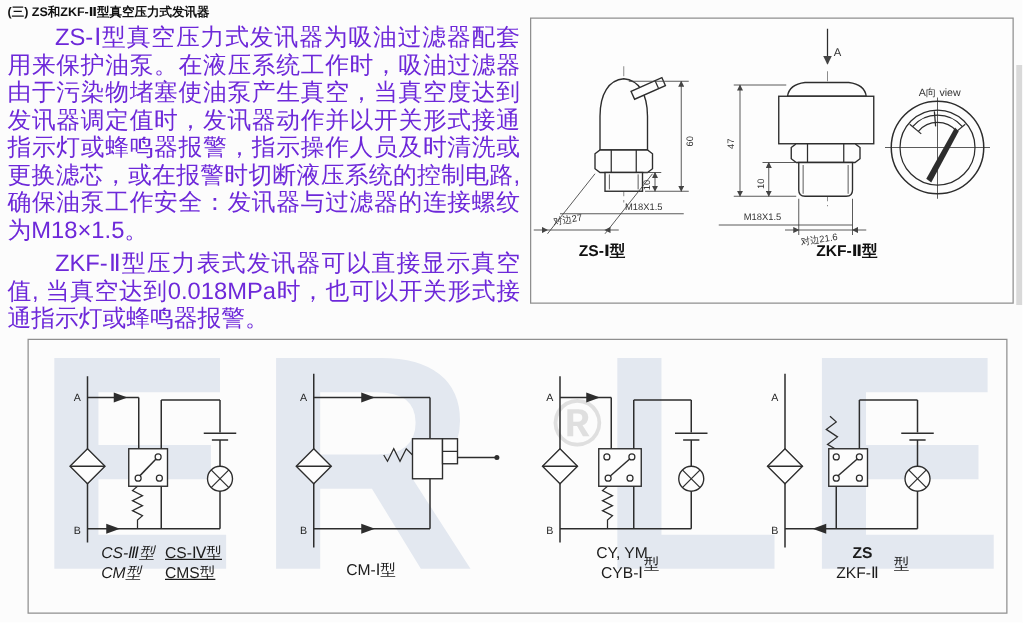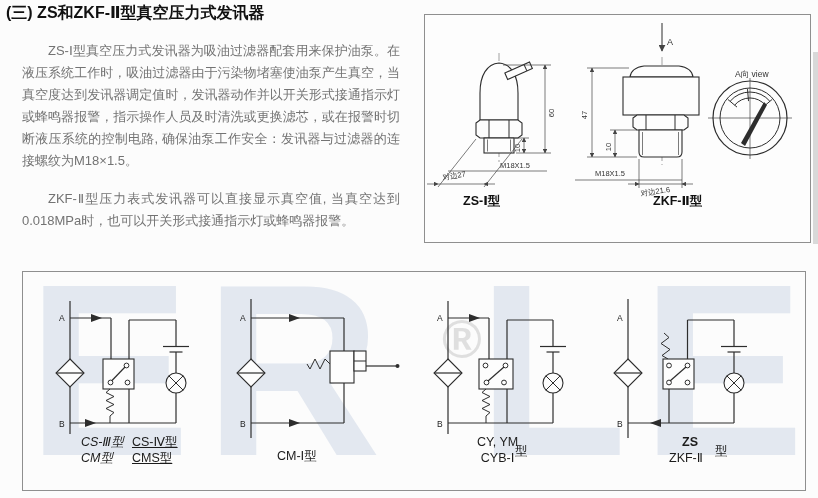--- a/index.html
+++ b/index.html
@@ -12,22 +12,22 @@
     position:absolute;left:-55px;top:248px;font-size:245px;font-weight:bold;
     color:#e3e8f0;letter-spacing:14px;line-height:1;z-index:0;white-space:nowrap;
   }
   .reg-watermark{
     position:absolute;left:442px;top:308px;font-size:54px;color:#c9c9c9;
     opacity:.55;z-index:1;font-weight:bold;
   }
   .scan-edge{position:absolute;right:0;top:52px;width:5px;height:192px;background:#d9d9d9;z-index:1;}
   
   .text-col{position:absolute;left:6px;top:3px;width:410px;z-index:2;}
-  .sec-title{font-size:16px;font-weight:bold;margin:0 0 3px 0;color:#111;}
-  .body-p{font-size:13px;line-height:22px;margin:16px;text-align:justify;text-indent:2em;color:#737373;}
+  .sec-title{font-size:10px;font-weight:bold;margin:0 0 3px 0;color:#111;}
+  .body-p{font-size:19px;line-height:22px;margin:0;text-align:justify;text-indent:2em;color:#6d28d9;}
   .p-gap{margin-top:5px;}
   .sec4-title{position:absolute;left:6px;top:240px;font-size:15.5px;font-weight:bold;z-index:2;color:#111;margin:0;}
   
   .drawings-panel{
     position:absolute;left:424px;top:14px;width:387px;height:229px;
     border:1px solid #8f8f8f;background:#fdfdfd;z-index:2;box-sizing:border-box;
   }
   .schematic-panel{
     position:absolute;left:22px;top:271px;width:784px;height:220px;
     border:1px solid #8f8f8f;z-index:2;box-sizing:border-box;background:transparent;

